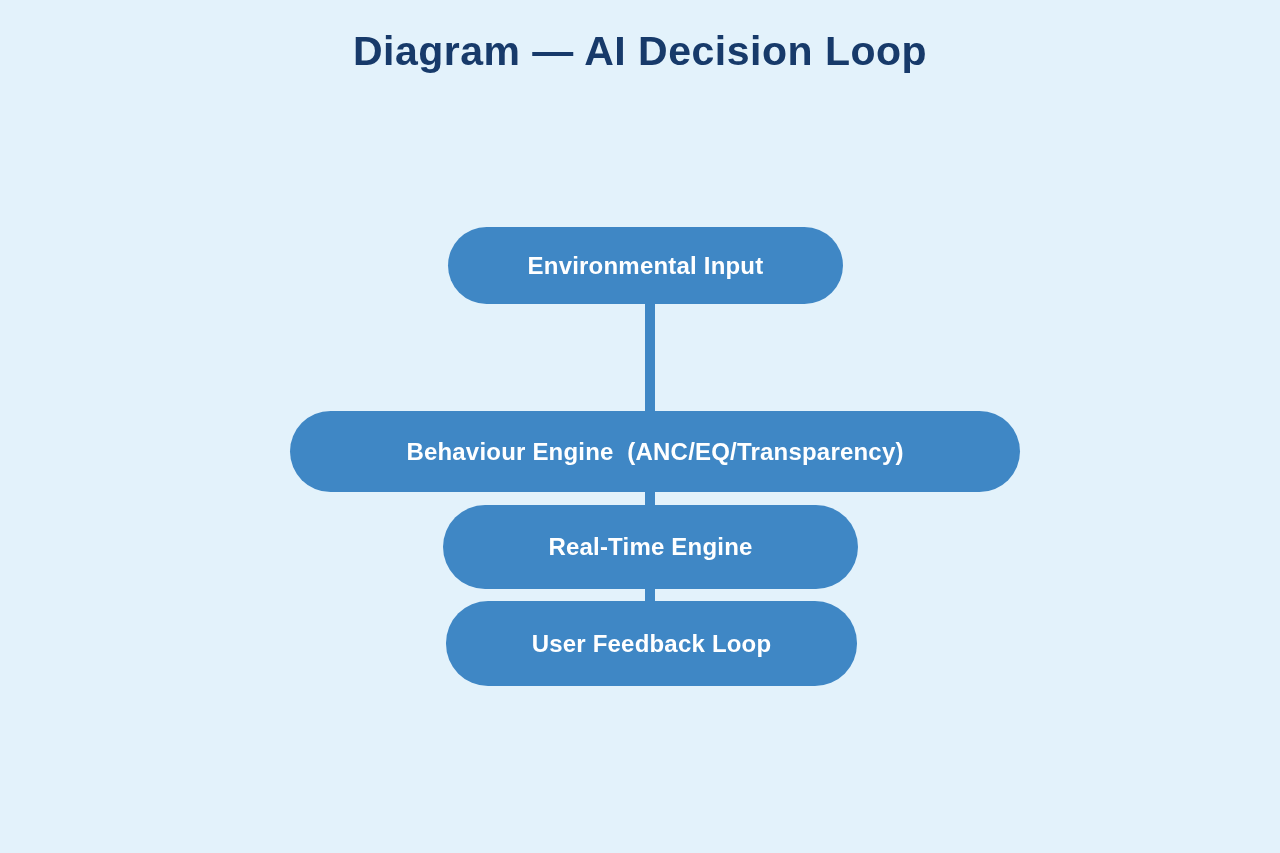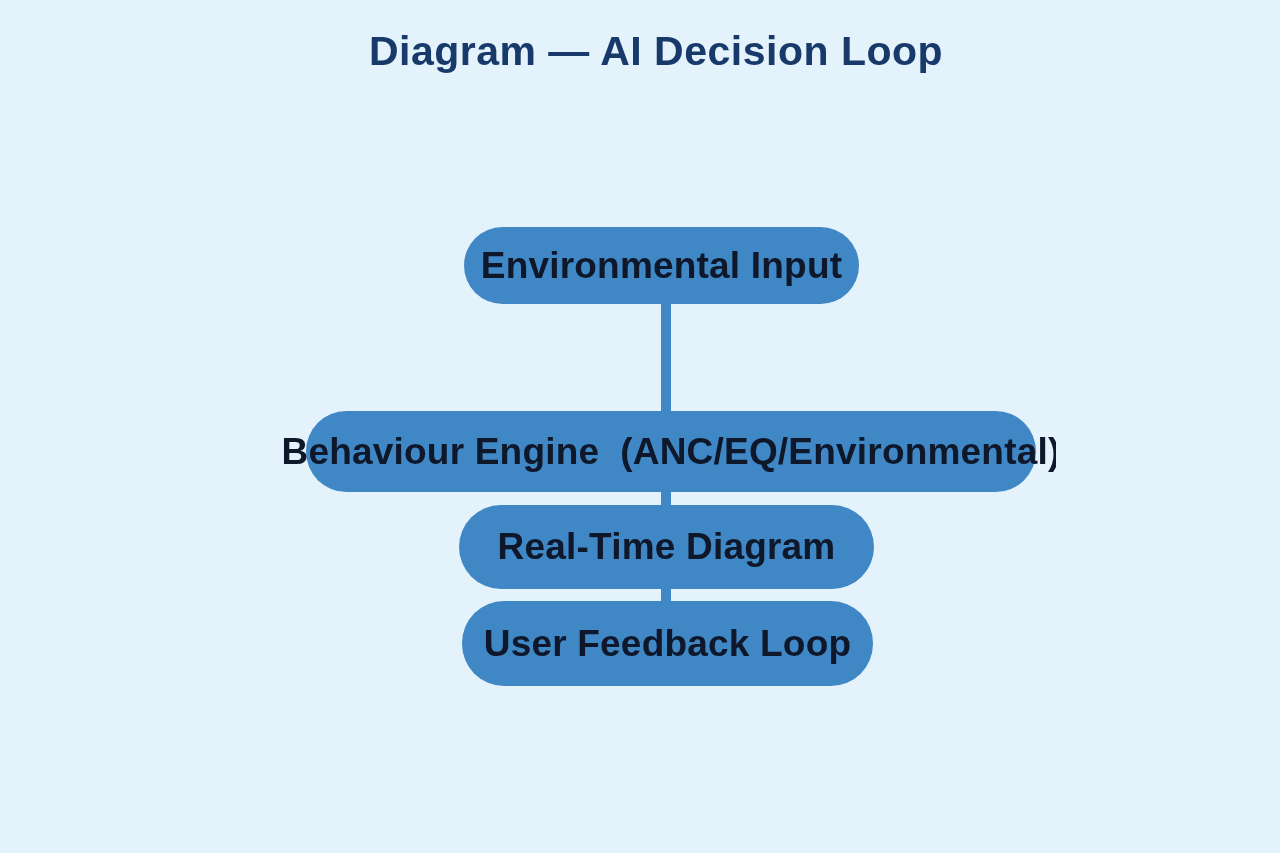--- a/index.html
+++ b/index.html
@@ -7,21 +7,20 @@
     padding: 0;
     background: #e3f2fb;
     font-family: "Liberation Sans", sans-serif;
   }
   .stage {
     position: relative;
     width: 1040px;
     height: 853px;
     background: #e3f2fb;
     overflow: hidden;
-    margin-left: 16px;
   }
   .page-title {
     position: absolute;
     top: 28px;
     left: 0;
     width: 1280px;
     margin: 0;
     text-align: center;
     font-size: 41px;
     font-weight: 700;
@@ -41,23 +40,23 @@
   .node {
     position: absolute;
     z-index: 1;
     background: #3f87c5;
     border-radius: 42px;
     display: flex;
     align-items: center;
     justify-content: center;
   }
   .node-label {
-    color: #0f172a;
+    color: #ffffff;
     font-weight: 700;
-    font-size: 37px;
+    font-size: 24px;
     white-space: pre;
     letter-spacing: 0.2px;
     text-align: center;
   }
   .node-1 { left: 448px; top: 227px; width: 395px; height: 77px; }
   .node-2 { left: 450px; top: 318px; width: 397px; height: 79px; }
   .node-3 { left: 290px; top: 411px; width: 730px; height: 81px; }
   .node-4 { left: 443px; top: 505px; width: 415px; height: 84px; }
   .node-5 { left: 446px; top: 601px; width: 411px; height: 85px; justify-content: center; }
 </style>
@@ -69,24 +68,24 @@
   <h1 class="page-title">Diagram — AI Decision Loop</h1>
 
   <div class="flow-connector"></div>
 
   <div class="node node-1">
     <span class="node-label">Environmental Input</span>
   </div>
 
 
   <div class="node node-3">
-    <span class="node-label">Behaviour Engine  (ANC/EQ/Environmental)</span>
+    <span class="node-label">Behaviour Engine  (ANC/EQ/Transparency)</span>
   </div>
 
   <div class="node node-4">
-    <span class="node-label">Real-Time Diagram</span>
+    <span class="node-label">Real-Time Engine</span>
   </div>
 
   <div class="node node-5">
     <span class="node-label">User Feedback Loop</span>
   </div>
 
 </div>
 
 </body></html>

